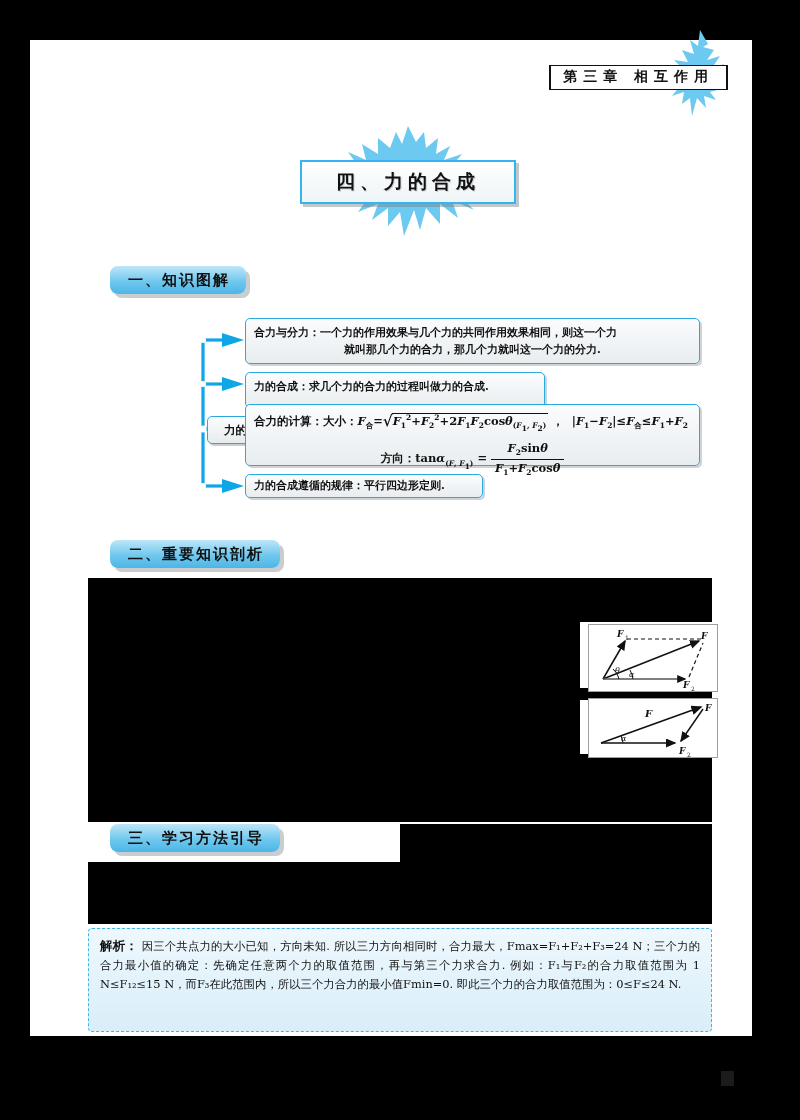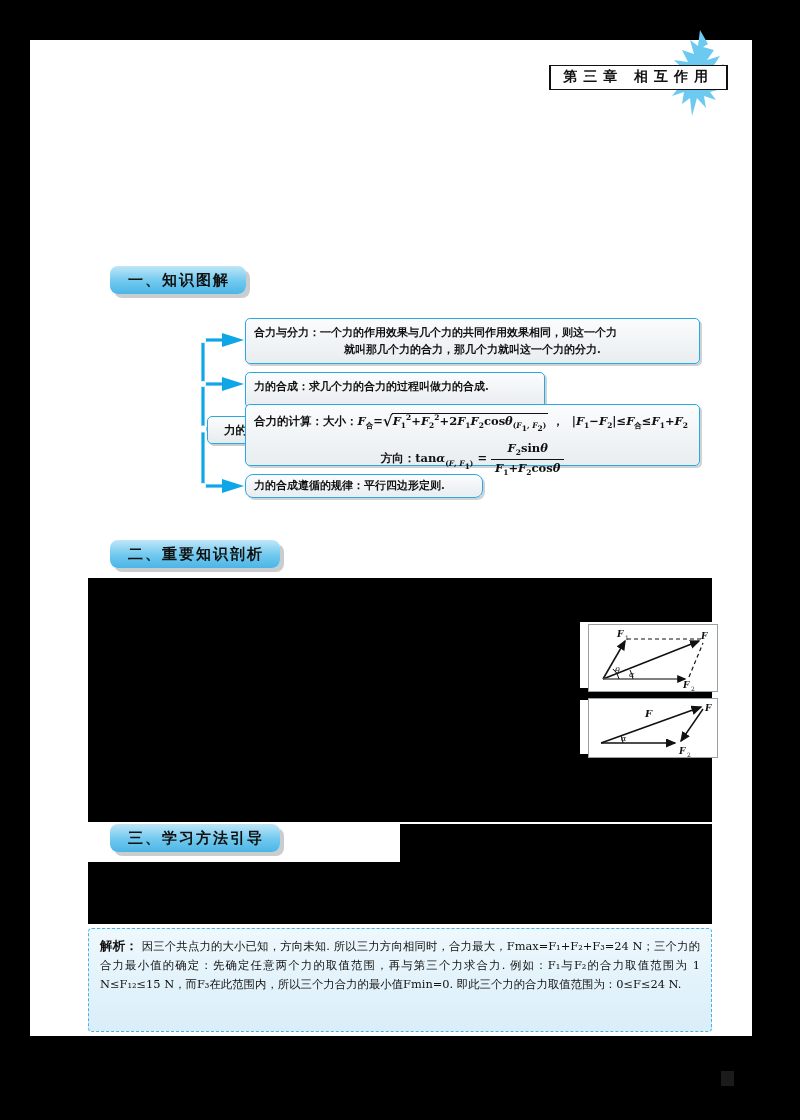--- a/index.html
+++ b/index.html
@@ -78,21 +78,21 @@
     background:linear-gradient(#fbfcfd,#e8edf0);
     box-shadow:2px 2px 0 rgba(120,130,135,.35);
     font-family:"DejaVu Serif","Liberation Serif",serif;
     color:#111;font-size:11px;line-height:1.55;font-weight:bold;
     padding:5px 8px;box-sizing:border-box;
   }
   #mb1{left:145px;top:0px;width:455px;height:46px;text-align:left;}
   #mb1 .l2{display:block;text-align:center;}
   #mb2{left:145px;top:54px;width:300px;height:36px;display:flex;}
   #mb3{left:145px;top:86px;width:455px;height:62px;}
-  #mb4{left:145px;top:156px;width:238px;height:24px;display:flex;align-items:center;border-radius:8px;}
+  #mb4{left:145px;top:156px;width:238px;height:24px;display:flex;align-items:center;}
   svg.connectors{position:absolute;left:0;top:0;width:600px;height:190px;}
 
   
   .fml{font-family:"DejaVu Serif","Liberation Serif",serif;font-size:11.5px;}
   i.v{font-style:italic;font-weight:bold;}
   sub{font-size:7.5px;}
   sup{font-size:7.5px;}
   .rad{border-top:1.2px solid #111;padding:0 2px 0 1px;margin-left:-1px;}
   .radsym{font-size:15px;vertical-align:-1px;}
   .frac{display:inline-block;vertical-align:middle;text-align:center;line-height:1.25;}
@@ -133,20 +133,32 @@
   <div class="runhead">
     <div class="runhead-box">第三章  相互作用</div>
   </div>
   <svg class="runhead-splash" viewBox="0 0 80 86">
     <path fill="#6cc9ef" d="M38 0 L46 14 L41 17 L52 20 L45 30 L58 26 L50 38 L62 34 L54 46
       L66 45 L55 55 L63 58 L48 62 L54 70 L42 66 L44 78 L35 68 L30 86 L28 68 L20 74
       L22 62 L10 66 L18 56 L4 56 L16 46 L6 42 L20 38 L12 30 L26 32 L20 20 L32 24
       L28 10 L36 16 Z"></path>
   </svg>
 
+  <div class="title-wrap">
+    <svg class="title-splash" viewBox="0 0 232 110">
+      <path fill="#6cc9ef" d="M116 0 L124 16 L132 6 L134 22 L146 12 L144 28 L158 20 L152 34
+        L170 28 L160 40 L180 38 L166 48 L190 50 L170 56 L196 62 L172 64 L192 74 L168 70
+        L182 84 L160 74 L166 92 L148 78 L148 98 L134 82 L128 104 L122 84 L112 110 L108 86
+        L96 100 L96 82 L80 94 L86 78 L66 86 L76 72 L54 76 L68 64 L44 64 L64 56 L38 50
+        L62 46 L44 36 L66 40 L56 26 L74 34 L70 18 L86 28 L86 12 L98 22 L104 6 L110 18 Z"></path>
+    </svg>
+    <div class="title-box">
+      <span>四、力的合成</span>
+    </div>
+  </div>
 
   <div class="sec-head" id="sec1">
     <span>一、知识图解</span>
   </div>
   <div class="sec-head" id="sec3">
     <span>三、学习方法引导</span>
   </div>
   <div class="sec-head" id="sec2">
     <span>二、重要知识剖析</span>
   </div>

